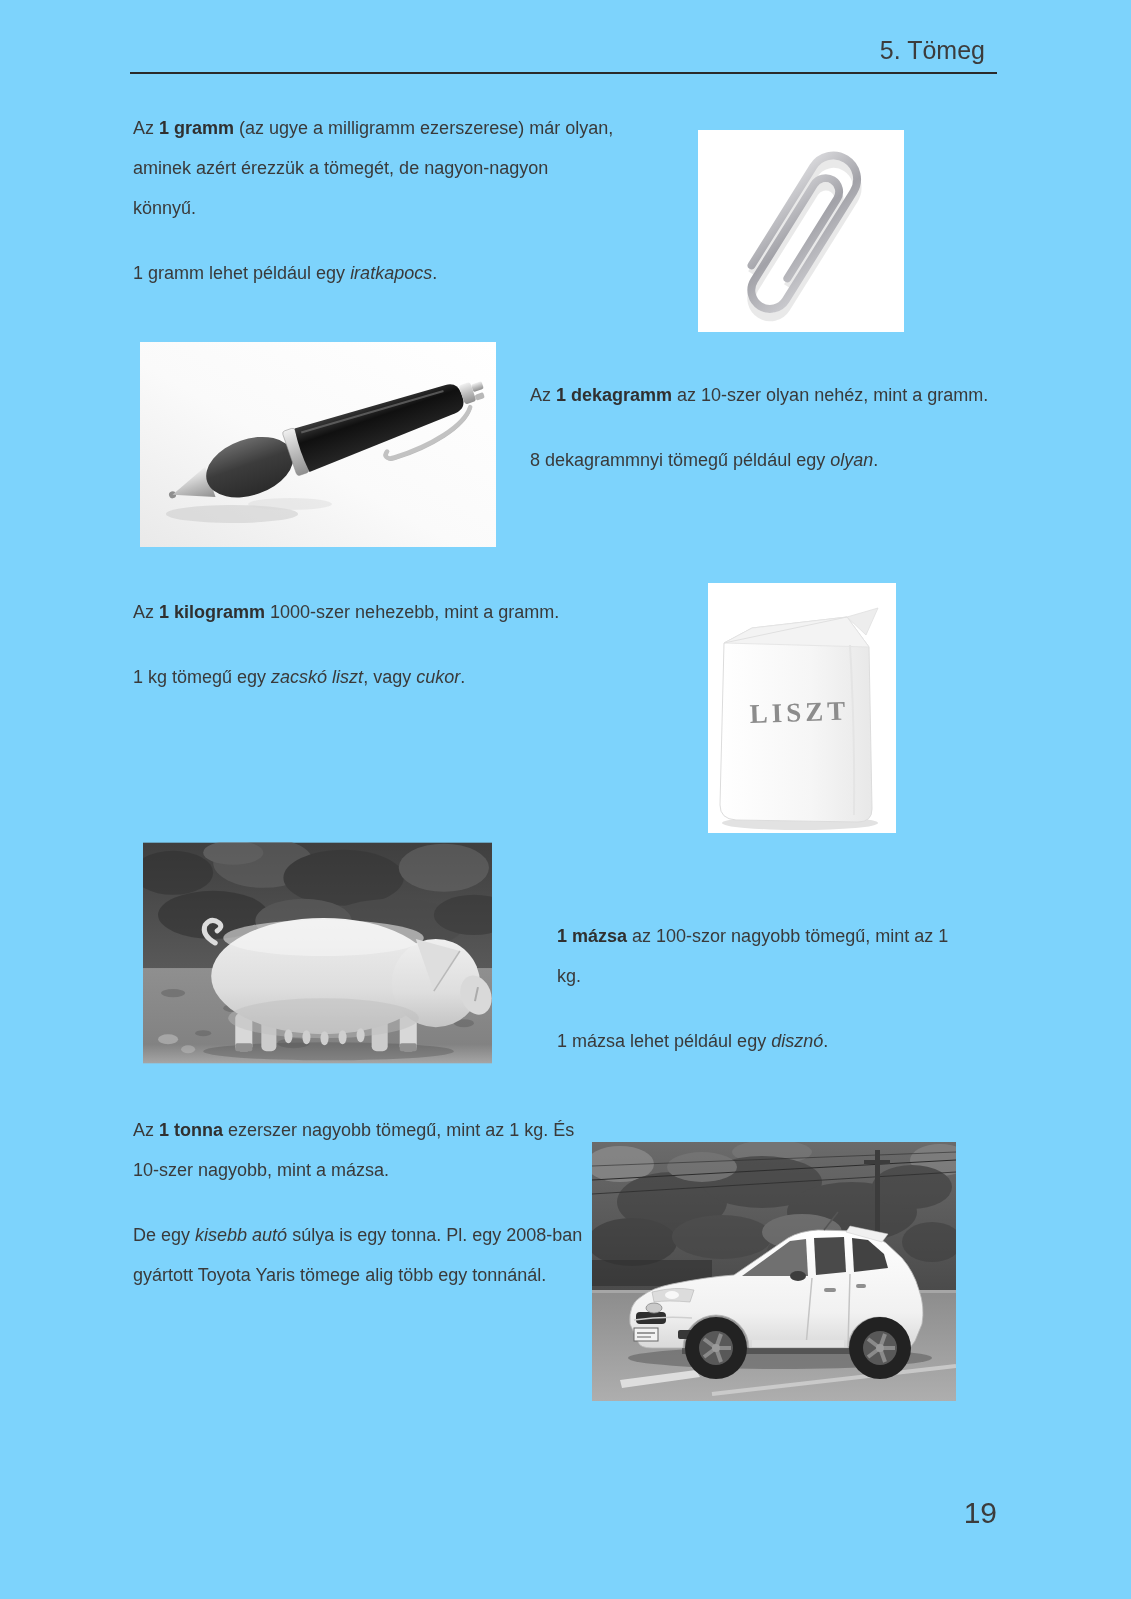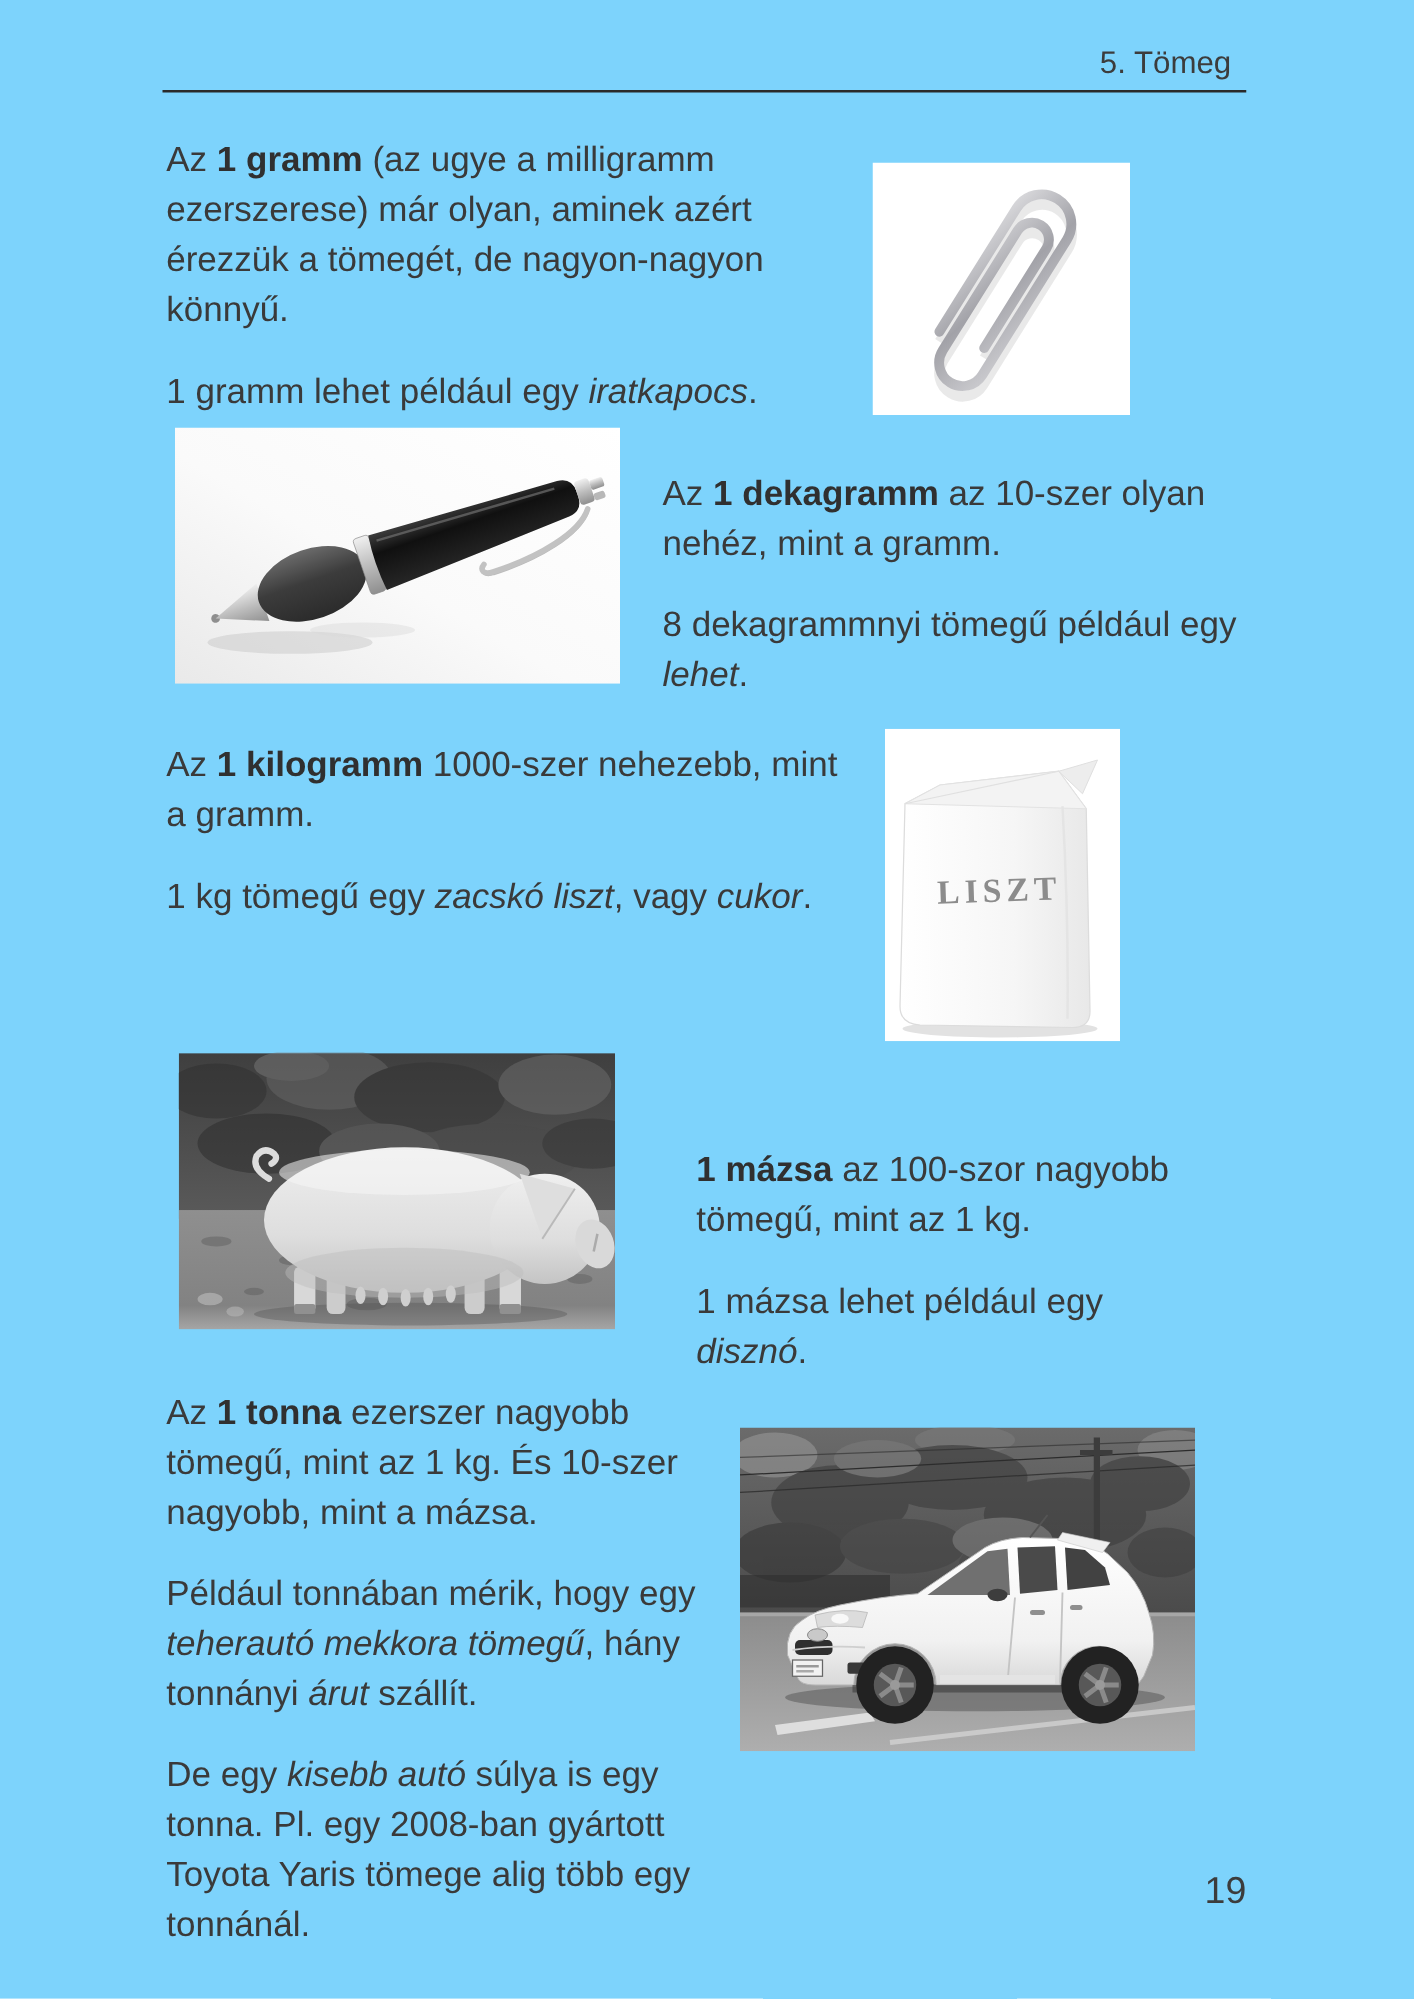--- a/index.html
+++ b/index.html
@@ -2,21 +2,21 @@
 <html><head>
 <meta charset="utf-8">
 <style>
   html,body{margin:0;padding:0;background:#ffffff;}
   .page{
     position:relative;width:1131px;height:1599px;background:#7dd3fc;
     font-family:"Liberation Sans",sans-serif;color:#3a3a3a;overflow:hidden;
   }
   .header-title{position:absolute;top:36px;right:146px;font-size:25px;color:#3c3c3c;}
   .header-rule{position:absolute;left:130px;top:72px;width:867px;height:2px;background:#2a2a2a;}
-  .tblock{position:absolute;font-size:28px;line-height:40px;color:#3a3a3a;}
+  .tblock{position:absolute;font-size:18px;line-height:40px;color:#3a3a3a;}
   .tblock p{margin:0;}
   .tblock p + p{margin-top:25px;}
   .tblock b{font-weight:bold;color:#303030;}
   .tblock i{font-style:italic;}
   .block-gramm{left:133px;top:108px;width:482px;}
   .block-dekagramm{left:530px;top:375px;width:460px;}
   .block-kilogramm{left:133px;top:592px;width:548px;}
   .block-mazsa{left:557px;top:916px;width:398px;}
   .block-tonna{left:133px;top:1110px;width:455px;}
   .page-number{position:absolute;top:1496px;right:134px;font-size:30px;color:#3c3c3c;}
@@ -91,21 +91,21 @@
       <rect x="330" y="92" width="12" height="20" rx="3" fill="url(#pen-silver)"></rect>
       <rect x="342" y="95" width="11" height="8" rx="2" fill="url(#pen-silver)"></rect>
       <rect x="342" y="106" width="9" height="6" rx="2" fill="#b8b8b8"></rect>
       <path d="M 334 116 C 322 132 284 140 246 139 C 238 139 236 134 241 131" fill="none" stroke="#8f8f8f" stroke-width="1.5" opacity="0.6" transform="translate(0 2)"></path>
       <path d="M 334 116 C 322 132 284 140 246 139 C 238 139 236 134 241 131" fill="none" stroke="#c2c2c2" stroke-width="4.5" stroke-linecap="round"></path>
     </g>
   </svg>
 
   <div class="tblock block-dekagramm">
     <p><span>Az </span><b>1 dekagramm</b><span> az 10-szer olyan nehéz, mint a gramm.</span></p>
-    <p><span>8 dekagrammnyi tömegű például egy </span><i>lehet</i><span>.</span></p>
+    <p><span>8 dekagrammnyi tömegű például egy </span><i>olyan</i><span>.</span></p>
   </div>
 
   <div class="tblock block-kilogramm">
     <p><span>Az </span><b>1 kilogramm</b><span> 1000-szer nehezebb, mint a gramm.</span></p>
     <p><span>1 kg tömegű egy </span><i>zacskó liszt</i><span>, vagy </span><i>cukor</i><span>.</span></p>
   </div>
 
   <svg class="photo img-flour" viewBox="0 0 188 250" aria-hidden="true">
     <defs>
       <linearGradient id="fb-g" x1="0" y1="0" x2="1" y2="0">
@@ -187,21 +187,20 @@
     <path d="M 334 144 L 331 158" stroke="#ababab" stroke-width="2" fill="none"></path>
   </svg>
 
   <div class="tblock block-mazsa">
     <p><span></span><b>1 mázsa</b><span> az 100-szor nagyobb tömegű, mint az 1 kg.</span></p>
     <p><span>1 mázsa lehet például egy </span><i>disznó</i><span>.</span></p>
   </div>
 
   <div class="tblock block-tonna">
     <p><span>Az </span><b>1 tonna</b><span> ezerszer nagyobb tömegű, mint az 1 kg. És 10-szer nagyobb, mint a mázsa.</span></p>
-    <p><span>Például tonnában mérik, hogy egy </span><i>teherautó mekkora tömegű</i><span>, hány tonnányi </span><i>árut</i><span> szállít.</span></p>
     <p><span>De egy </span><i>kisebb autó</i><span> súlya is egy tonna. Pl. egy 2008-ban gyártott Toyota Yaris tömege alig több egy tonnánál.</span></p>
   </div>
 
   <svg class="photo img-car" viewBox="0 0 364 259" aria-hidden="true">
     <defs>
       <linearGradient id="car-tree" x1="0" y1="0" x2="0" y2="1">
         <stop offset="0" stop-color="#6b6b6b"></stop>
           <stop offset="1" stop-color="#4a4a4a"></stop>
       </linearGradient>
       <linearGradient id="car-road" x1="0" y1="0" x2="0" y2="1">

